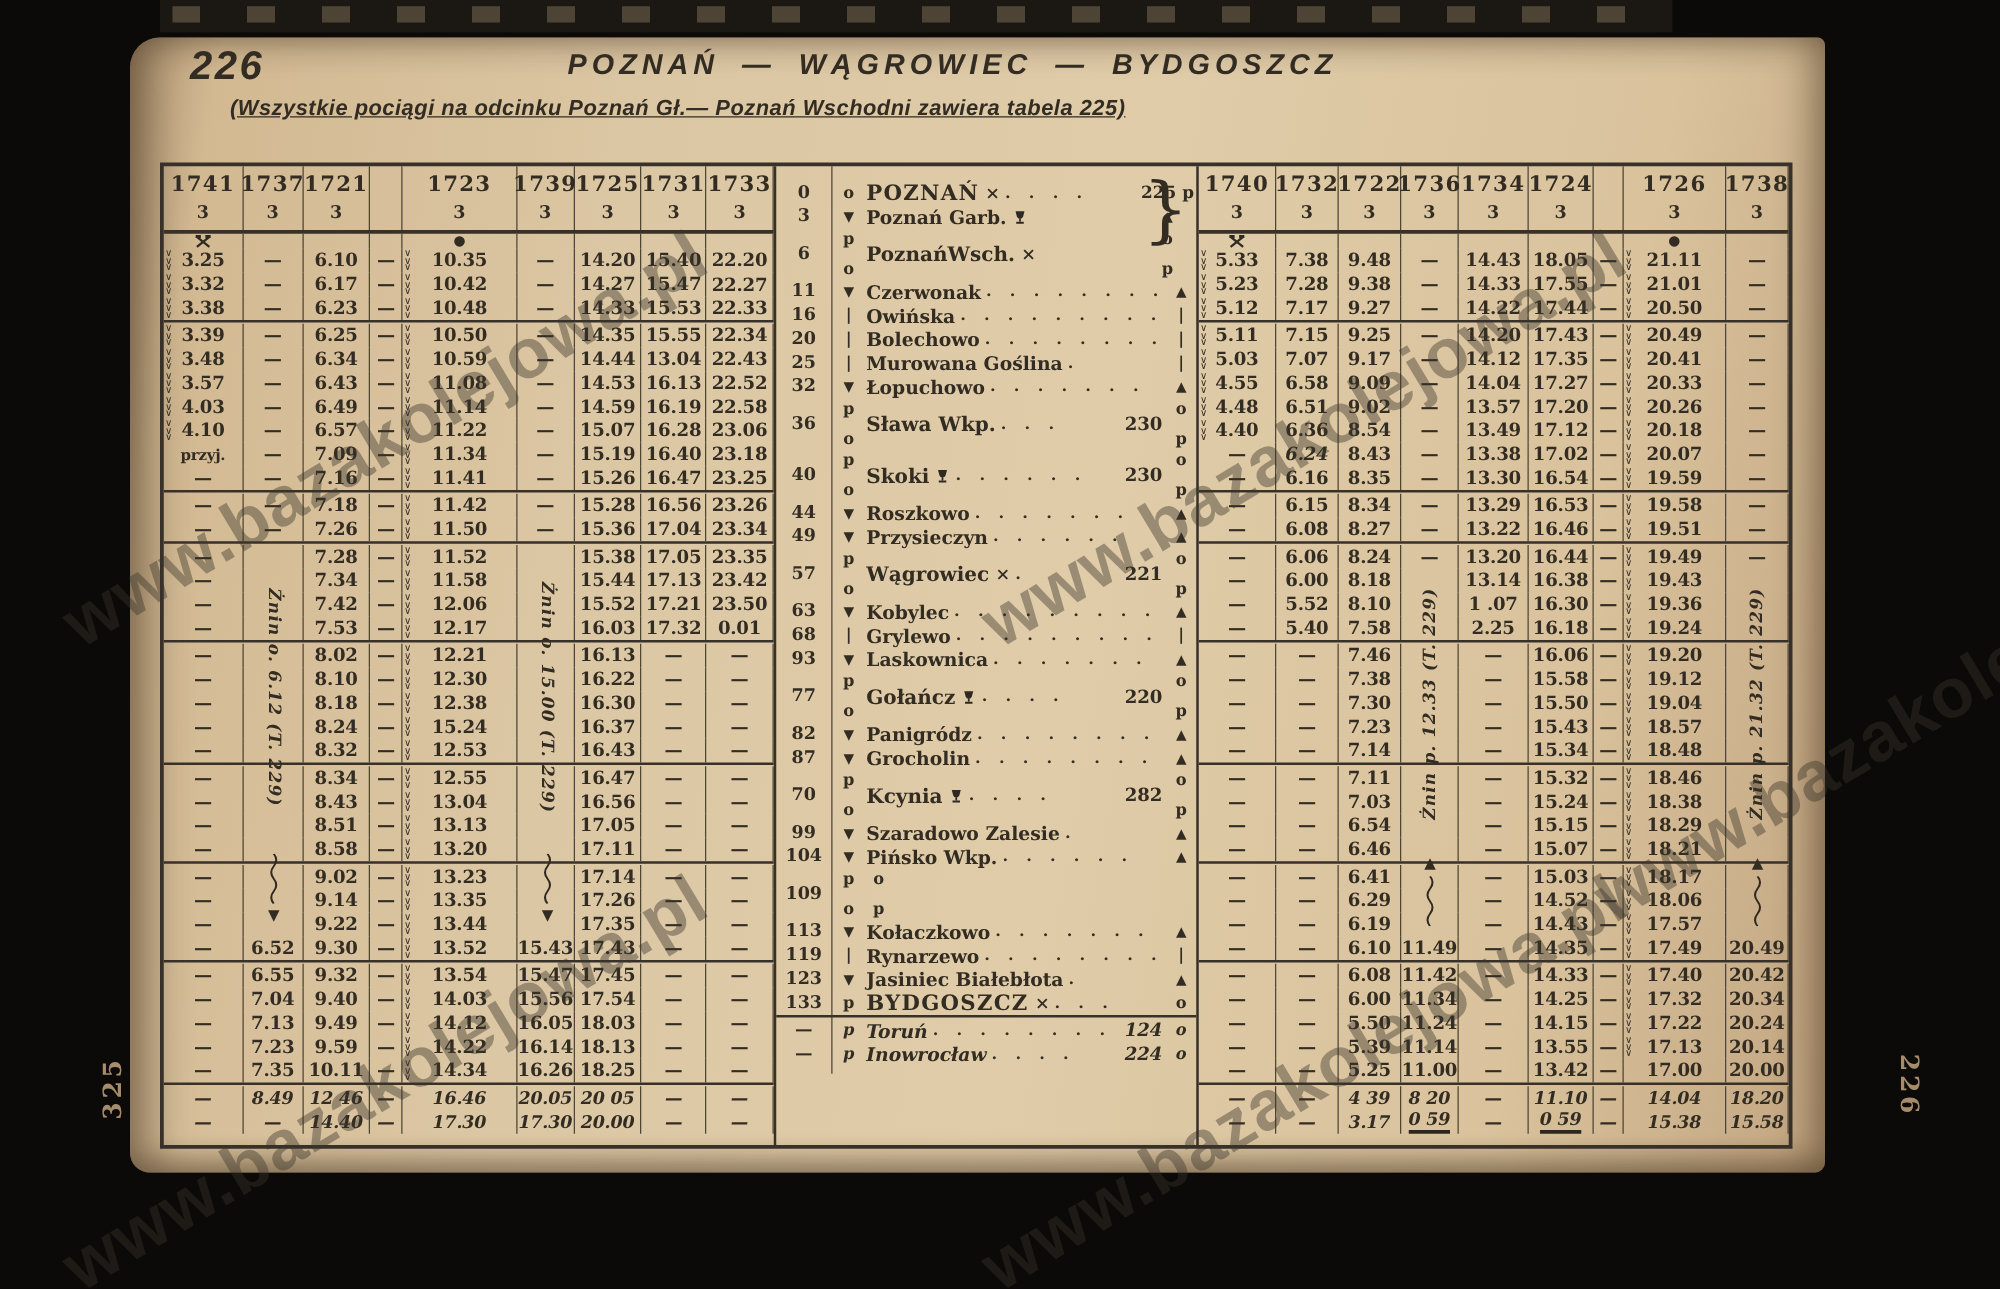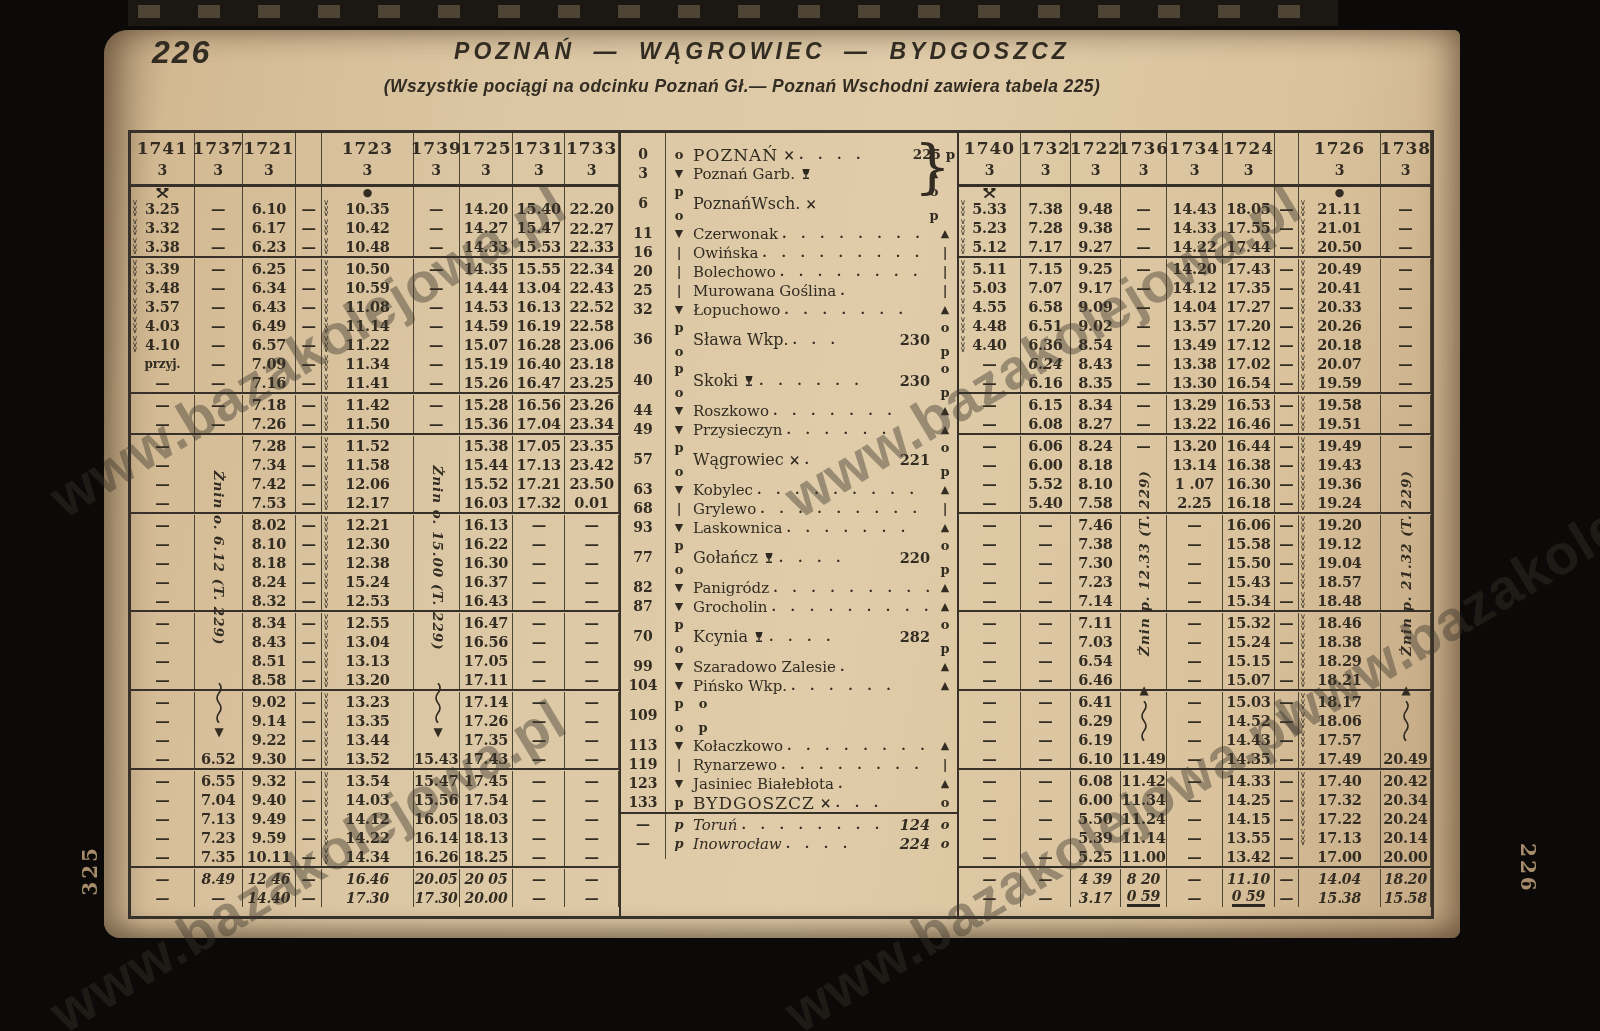--- a/index.html
+++ b/index.html
@@ -6,22 +6,22 @@
     font-family:"DejaVu Serif",serif;color:#322c22;}
   .neighbor{position:absolute;left:128px;top:0;width:1210px;height:26px;background:#1b1712;}
   .neighbor .frag{position:absolute;left:10px;right:10px;top:5px;height:13px;opacity:.5;
     background:repeating-linear-gradient(90deg,rgba(214,189,151,.55) 0 22px,rgba(20,16,12,0) 22px 60px);}
   .page{position:absolute;left:104px;top:30px;width:1356px;height:908px;border-radius:24px 6px 8px 16px;
     background:linear-gradient(100deg,#b69b78 0%,#d2b992 5%,#dcc7a4 28%,#e0cca9 55%,#d9c29c 82%,#c2a681 100%);
     box-shadow:inset 20px 0 30px rgba(56,38,20,.38), inset -16px 0 26px rgba(56,38,20,.30), inset 0 -10px 20px rgba(56,38,20,.22);}
   .pageno{position:absolute;left:48px;top:4px;font:italic 700 32px "Liberation Sans",sans-serif;letter-spacing:2px;}
   .title{position:absolute;left:140px;right:180px;top:8px;text-align:center;
     font:italic 700 23px "Liberation Sans",sans-serif;letter-spacing:4px;word-spacing:8px;}
-  .subtitle{position:absolute;left:80px;right:160px;top:46px;text-align:center;
-    font:italic 700 17.5px "Liberation Sans",sans-serif;letter-spacing:.4px;}
+  .subtitle{position:absolute;left:80px;right:160px;top:46px;
+    font:italic 700 17.5px "Liberation Sans",sans-serif;letter-spacing:.4px;text-decoration:underline;}
   .frame{position:absolute;left:24px;top:100px;width:1306px;height:789px;border:3px solid #37312a;
     box-sizing:border-box;display:flex;background:transparent;}
   .panel{height:100%;box-sizing:border-box;}
   .pl{width:490px;border-right:2px solid #37312a;}
   .pc{width:338px;border-right:2px solid #37312a;position:relative;}
   .pr{flex:1;}
   .hdr{height:54px;border-bottom:3px solid #37312a;display:flex;position:relative;box-sizing:border-box;}
   .hcell{box-sizing:border-box;border-right:1px solid #4d4536;display:flex;flex-direction:column;align-items:center;}
   .tn{font-size:17px;font-weight:700;margin-top:5px;letter-spacing:1px;}
   .cl{font-size:14px;font-weight:700;margin-top:4px;}
@@ -42,21 +42,21 @@
     letter-spacing:0;color:#3a332a;font-weight:400;}
   .km{position:absolute;width:44px;text-align:center;font-size:14px;font-weight:700;height:19px;line-height:19px;}
   .vline{position:absolute;left:44px;top:0;bottom:0;border-left:1.5px solid #4d4536;}
   .cline{position:absolute;left:0;right:0;top:679px;height:2px;background:#37312a;}
   .entry{position:absolute;left:46px;right:0;display:flex;align-items:stretch;}
   .ls,.rs{width:24px;display:flex;flex-direction:column;justify-content:center;align-items:center;
     font-size:13px;font-weight:700;line-height:13px;padding:2px 0;box-sizing:border-box;}
   .ls.two,.rs.two{justify-content:space-between;}
   .rs.wide{width:46px;align-items:center;}
   .nm{flex:1;display:flex;align-items:center;min-width:0;padding-left:2px;}
-  .sname{font-weight:400;font-size:15px;white-space:nowrap;}
+  .sname{font-weight:700;font-size:15px;white-space:nowrap;}
   .major .sname{font-size:16px;}
   .caps .sname{font-size:17px;letter-spacing:1px;}
   .itent .sname,.itent .ref,.itent .ls,.itent .rs,.itent .km{font-style:italic;}
   .xmark{font-weight:700;margin-left:5px;font-size:14px;}
   .cupi{margin-left:5px;display:inline-flex;}
   .dots{flex:1;overflow:hidden;white-space:nowrap;font-weight:700;letter-spacing:5px;margin:0 4px;font-size:13px;}
   .ref{font-weight:700;font-size:14.5px;margin-right:3px;}
   .arr{font-size:11px;}
   .brace{position:absolute;left:293px;top:6px;font-size:58px;line-height:56px;font-weight:400;}
   .notetxt{position:absolute;width:18px;display:flex;align-items:center;justify-content:center;}

